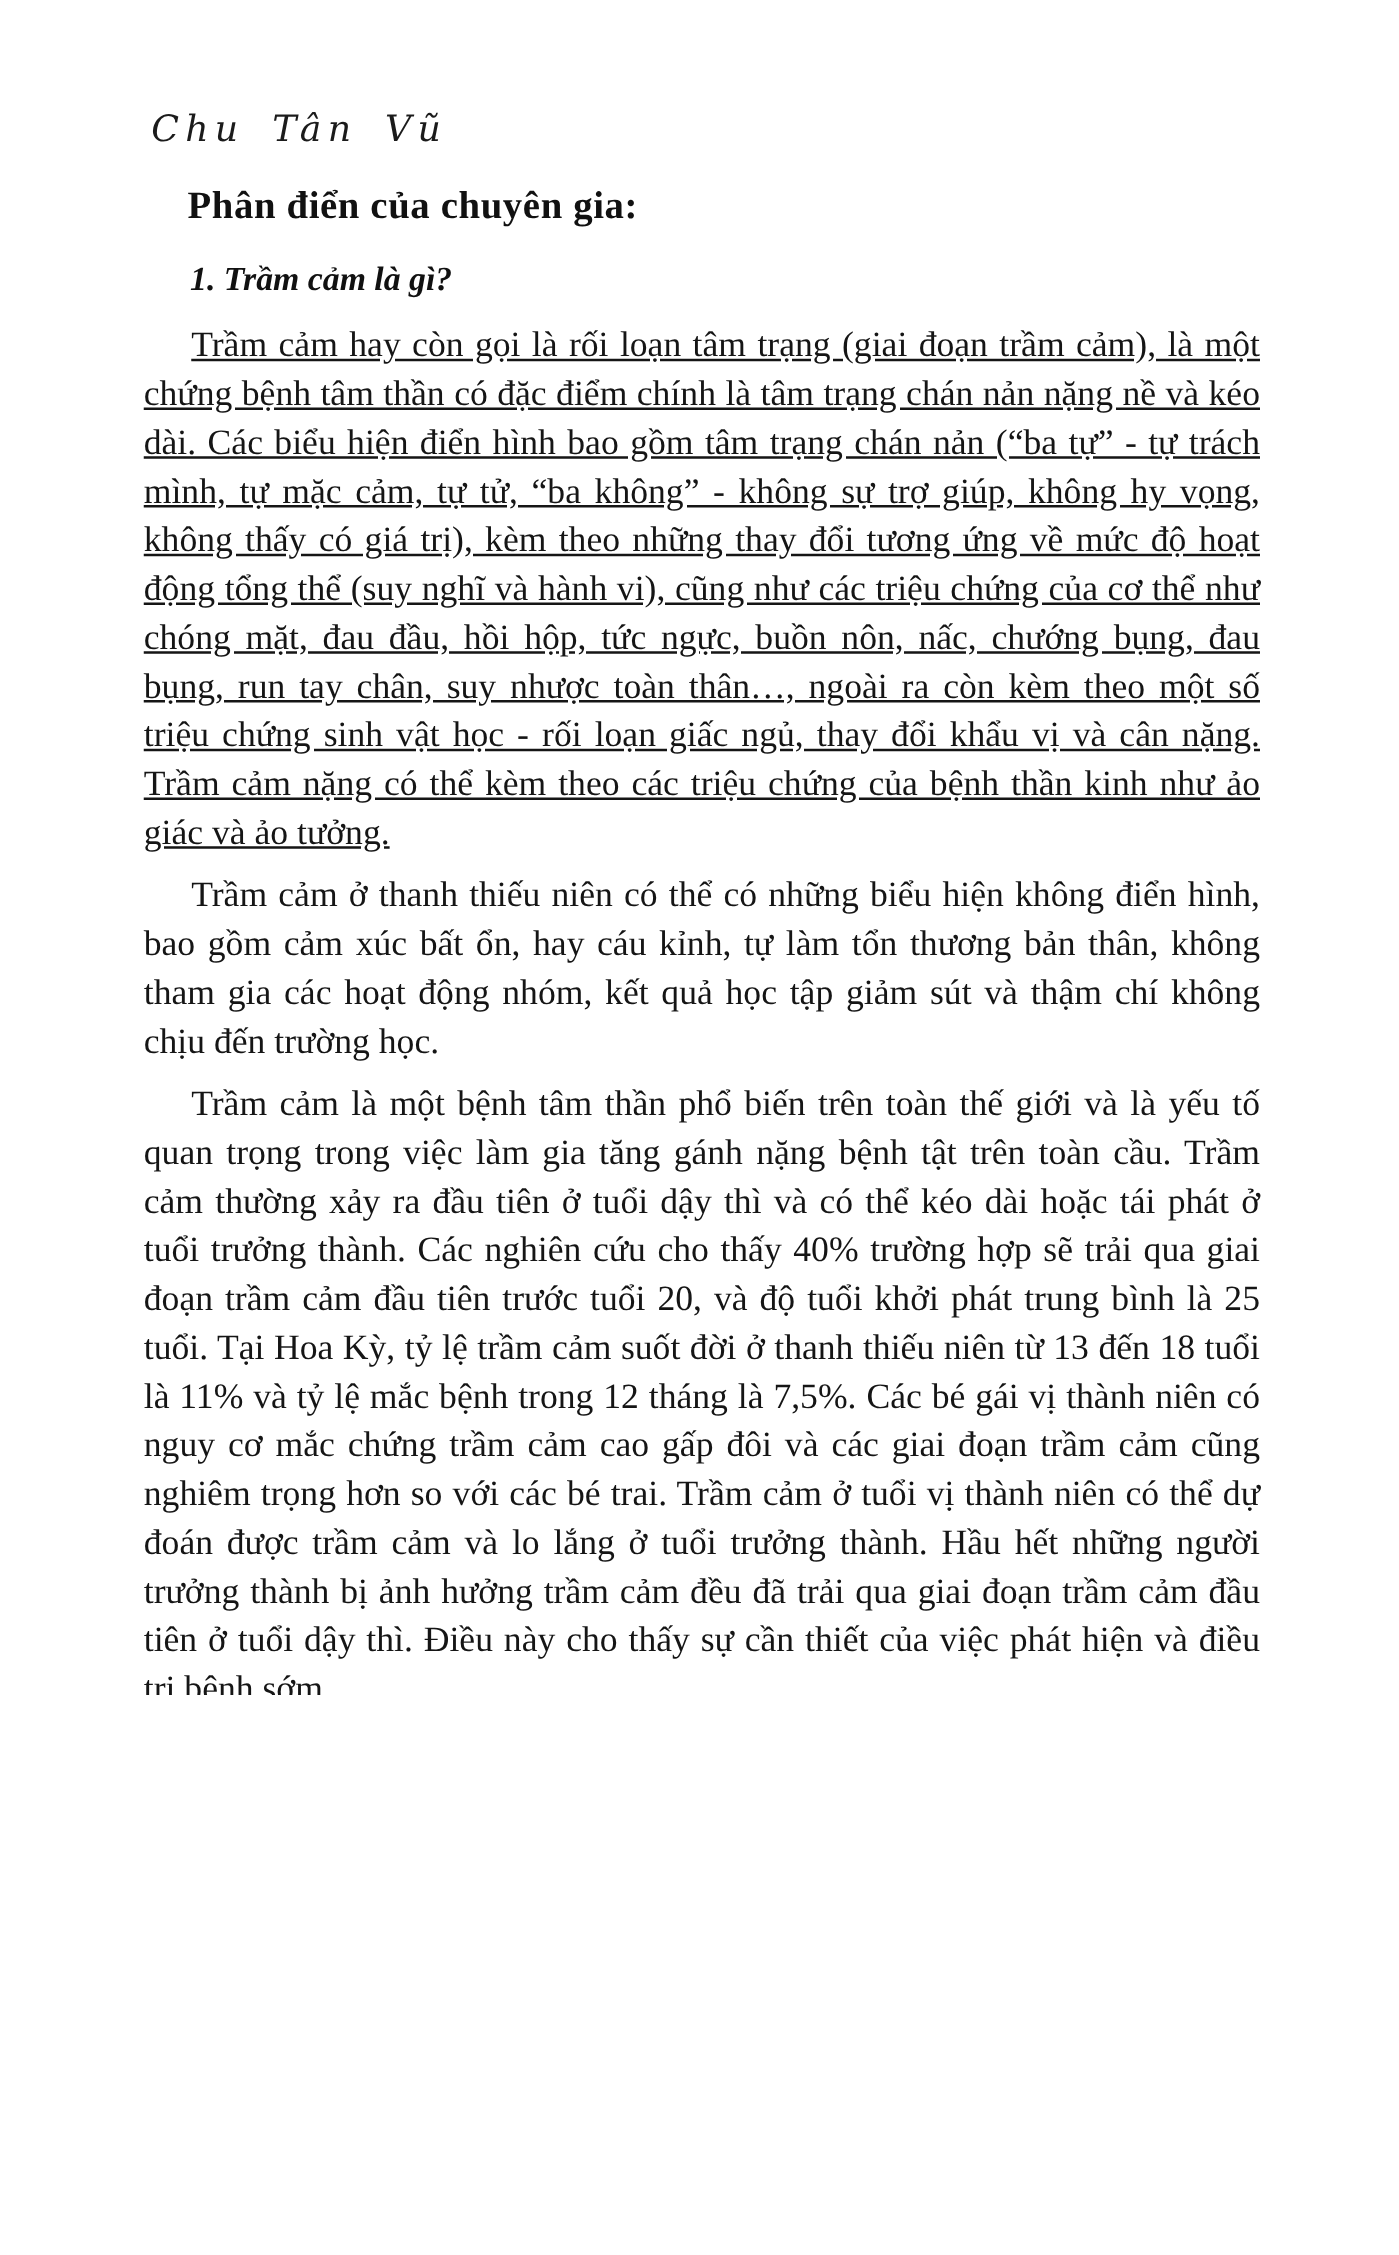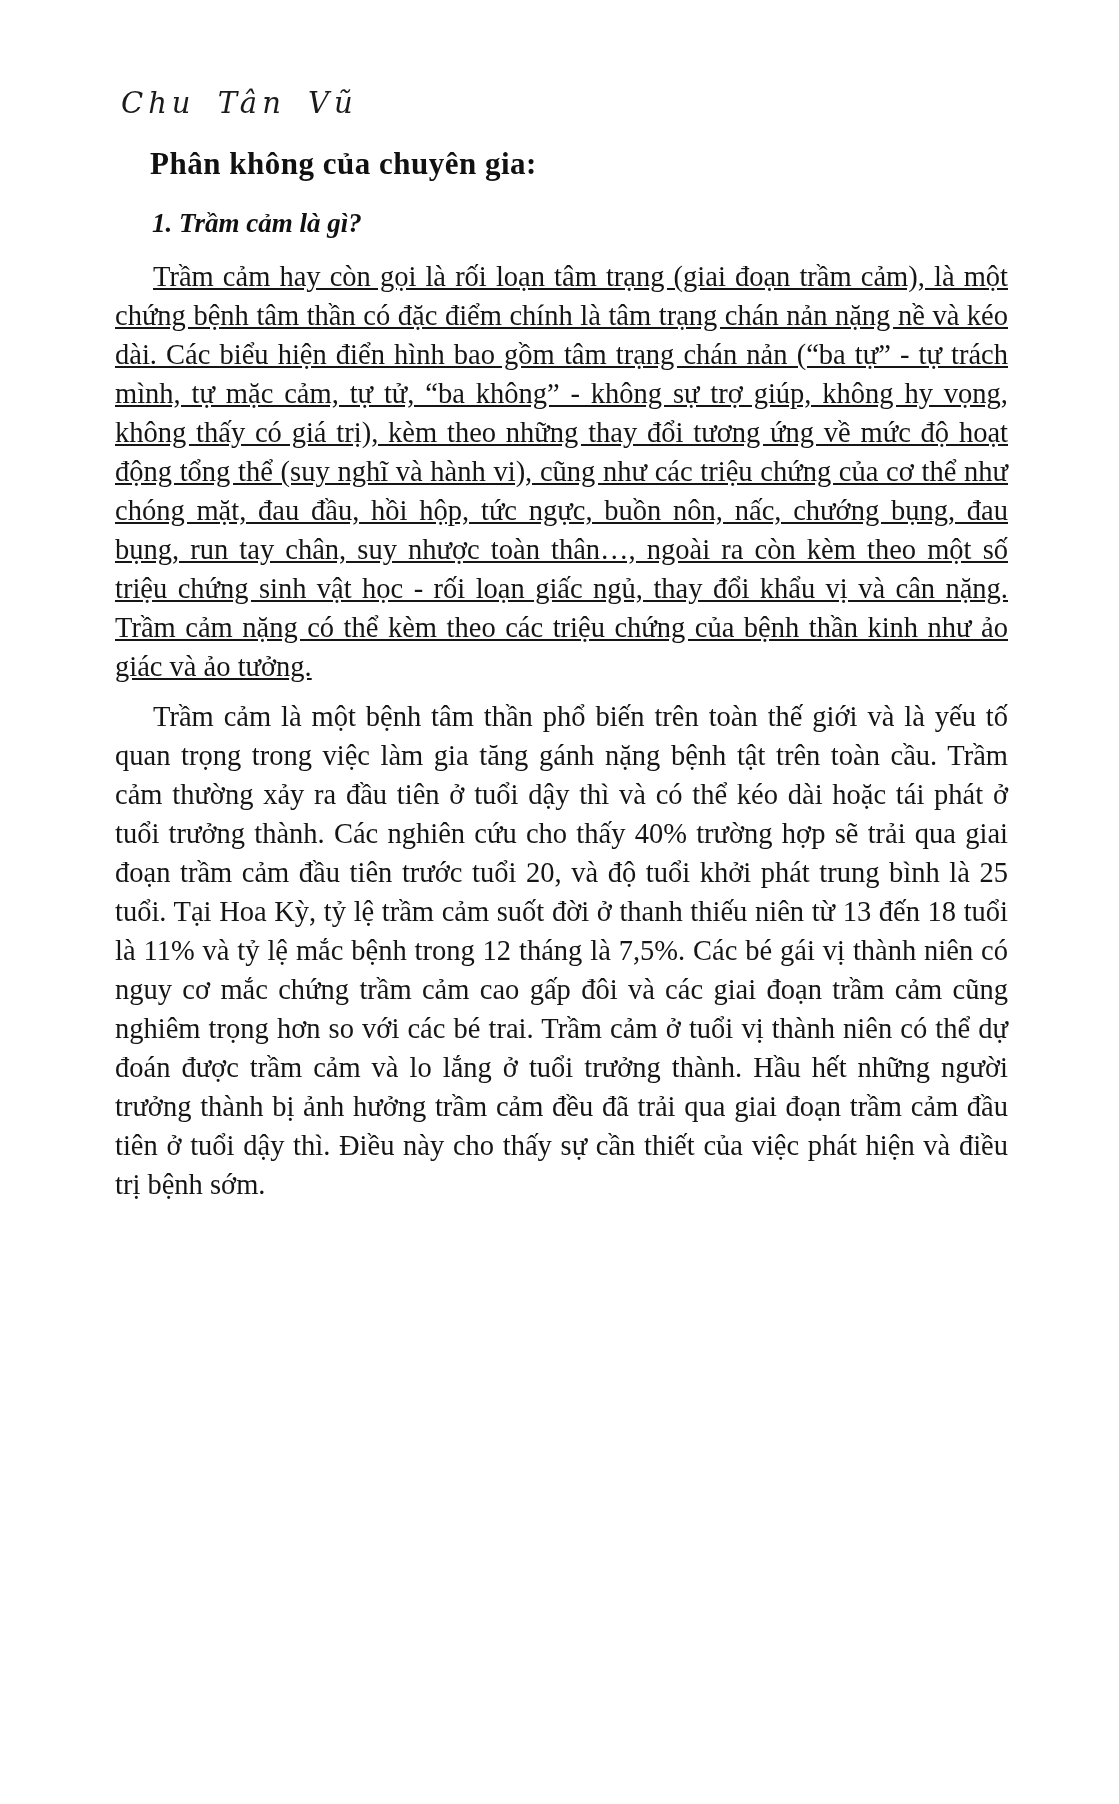--- a/index.html
+++ b/index.html
@@ -83,26 +83,27 @@
 </style>
 </head>
 <body>
 
 <div class="page">
 
   <div class="running-header">Chu Tân Vũ</div>
 
   <div class="content">
 
-    <h2 class="section-heading">Phân không của chuyên gia:</h2>
+    <h2 class="section-heading">Phân điển của chuyên gia:</h2>
 
     <h3 class="subsection-heading">1. Trầm cảm là gì?</h3>
 
     <div class="body-text">
       <p>Trầm cảm hay còn gọi là rối loạn tâm trạng (giai đoạn trầm cảm), là một chứng bệnh tâm thần có đặc điểm chính là tâm trạng chán nản nặng nề và kéo dài. Các biểu hiện điển hình bao gồm tâm trạng chán nản (“ba tự” - tự trách mình, tự mặc cảm, tự tử, “ba không” - không sự trợ giúp, không hy vọng, không thấy có giá trị), kèm theo những thay đổi tương ứng về mức độ hoạt động tổng thể (suy nghĩ và hành vi), cũng như các triệu chứng của cơ thể như chóng mặt, đau đầu, hồi hộp, tức ngực, buồn nôn, nấc, chướng bụng, đau bụng, run tay chân, suy nhược toàn thân…, ngoài ra còn kèm theo một số triệu chứng sinh vật học - rối loạn giấc ngủ, thay đổi khẩu vị và cân nặng. Trầm cảm nặng có thể kèm theo các triệu chứng của bệnh thần kinh như ảo giác và ảo tưởng.</p>
+      <p>Trầm cảm ở thanh thiếu niên có thể có những biểu hiện không điển hình, bao gồm cảm xúc bất ổn, hay cáu kỉnh, tự làm tổn thương bản thân, không tham gia các hoạt động nhóm, kết quả học tập giảm sút và thậm chí không chịu đến trường học.</p>
       <p>Trầm cảm là một bệnh tâm thần phổ biến trên toàn thế giới và là yếu tố quan trọng trong việc làm gia tăng gánh nặng bệnh tật trên toàn cầu. Trầm cảm thường xảy ra đầu tiên ở tuổi dậy thì và có thể kéo dài hoặc tái phát ở tuổi trưởng thành. Các nghiên cứu cho thấy 40% trường hợp sẽ trải qua giai đoạn trầm cảm đầu tiên trước tuổi 20, và độ tuổi khởi phát trung bình là 25 tuổi. Tại Hoa Kỳ, tỷ lệ trầm cảm suốt đời ở thanh thiếu niên từ 13 đến 18 tuổi là 11% và tỷ lệ mắc bệnh trong 12 tháng là 7,5%. Các bé gái vị thành niên có nguy cơ mắc chứng trầm cảm cao gấp đôi và các giai đoạn trầm cảm cũng nghiêm trọng hơn so với các bé trai. Trầm cảm ở tuổi vị thành niên có thể dự đoán được trầm cảm và lo lắng ở tuổi trưởng thành. Hầu hết những người trưởng thành bị ảnh hưởng trầm cảm đều đã trải qua giai đoạn trầm cảm đầu tiên ở tuổi dậy thì. Điều này cho thấy sự cần thiết của việc phát hiện và điều trị bệnh sớm.</p>
     </div>
 
   </div>
 
   <div class="page-footer">
     <svg class="cloud-svg" width="200" height="84" viewBox="0 0 200 80" xmlns="http://www.w3.org/2000/svg">
       <path d="M 32 52
                C 16 55, 6 45, 13 35
                C 4 26, 16 15, 29 20

